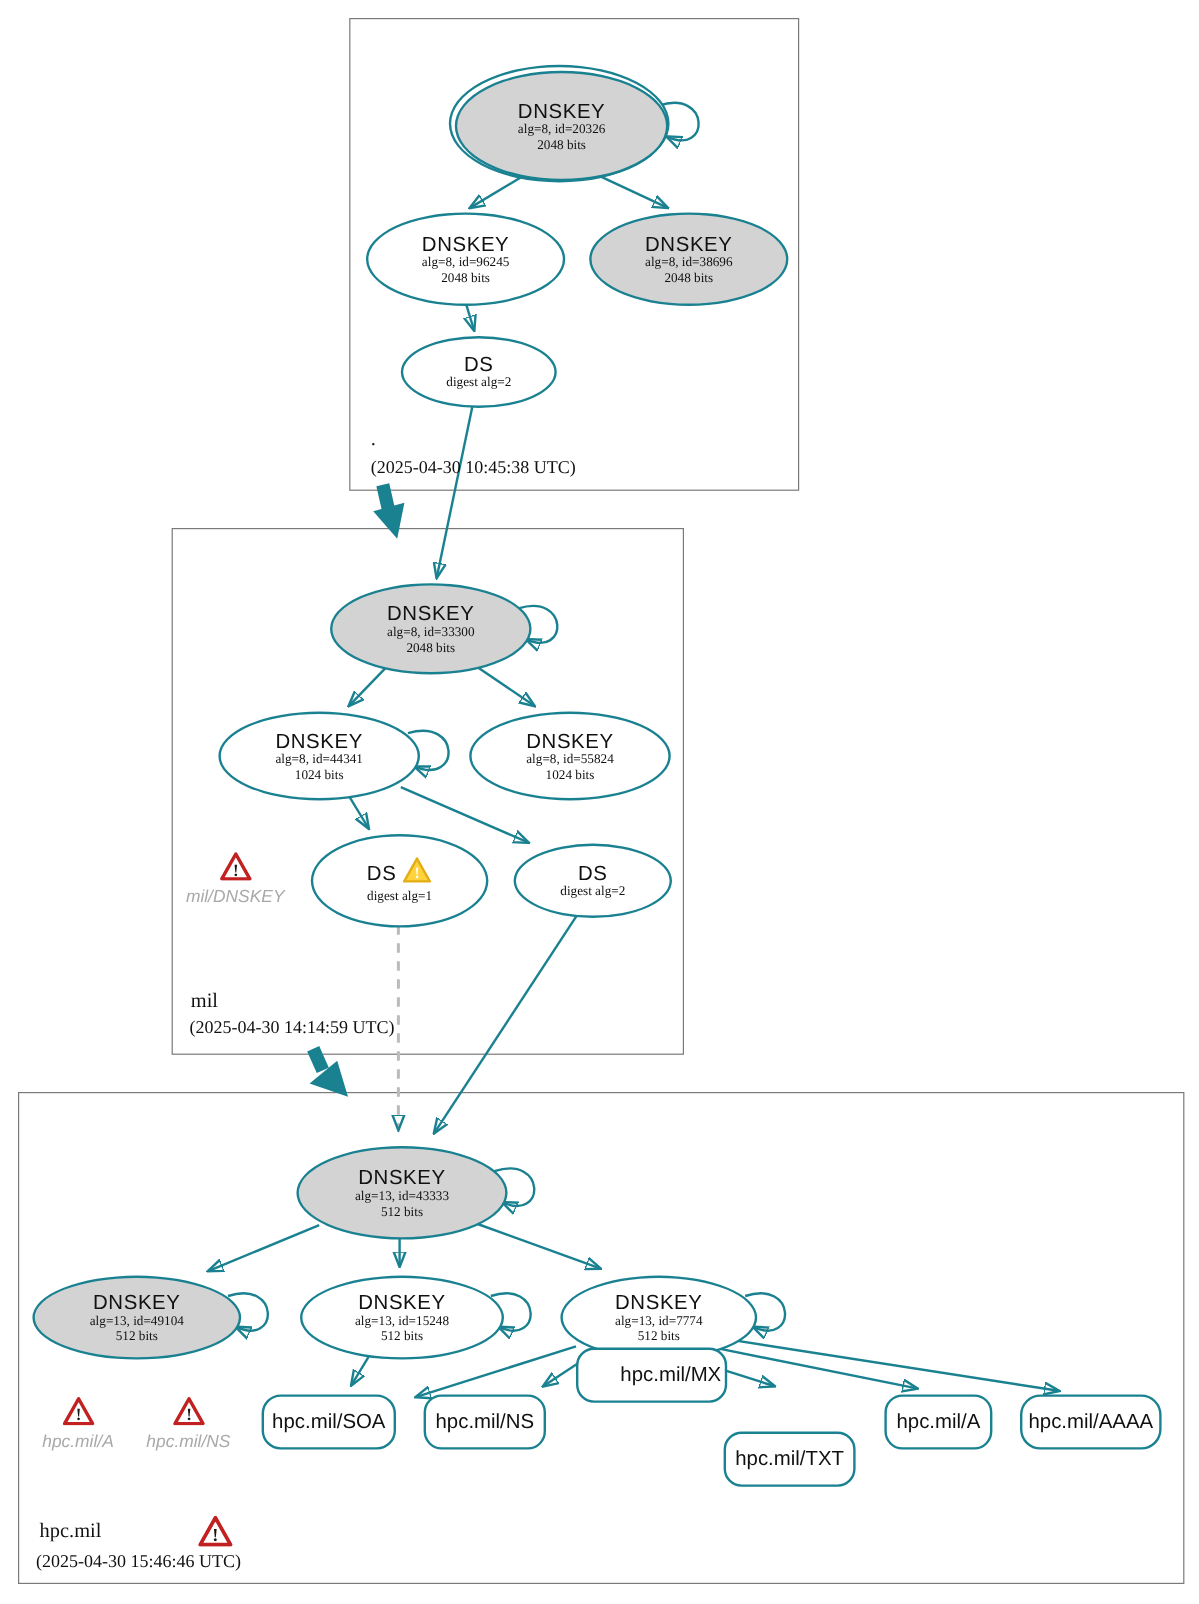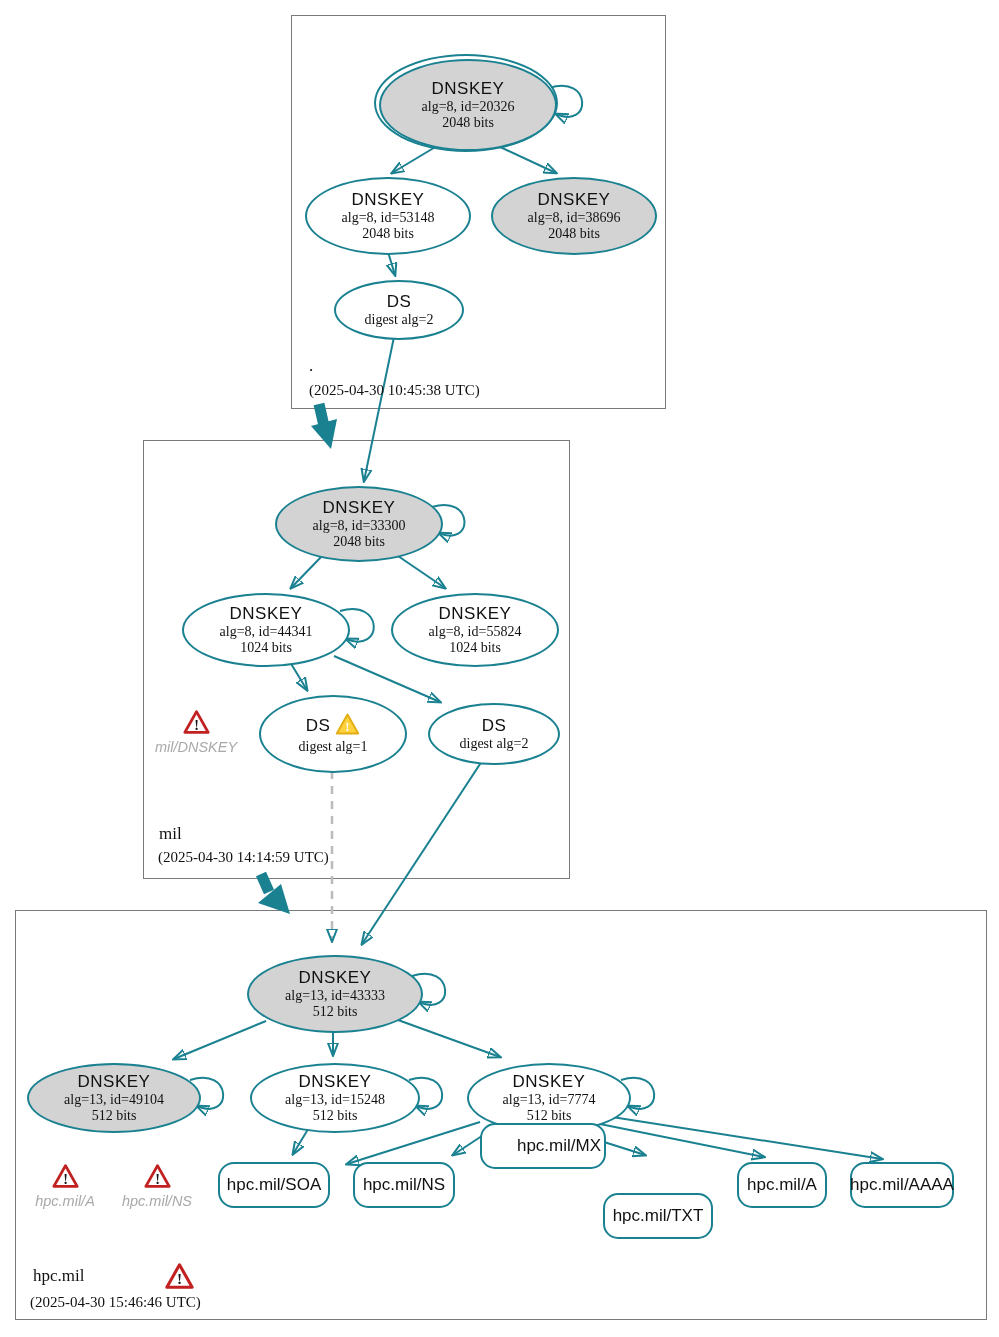--- a/index.html
+++ b/index.html
@@ -19,21 +19,21 @@
   .mk-teal path{fill:var(--secure);stroke:none;}
   .mk-gray path{fill:var(--insecure_dash);stroke:none;}
   .node{position:absolute;z-index:3;border:2px solid var(--secure);border-radius:50%;
         background:#fff;display:flex;flex-direction:column;align-items:center;
         justify-content:center;text-align:center;line-height:1.15;}
   .node.gray{background:var(--fill);}
   .dbl{position:absolute;z-index:3;border:2px solid var(--secure);border-radius:50%;
        background:#fff;padding:3px;box-sizing:border-box;}
   .dbl .node{position:relative;width:100%;height:100%;border-radius:50%;}
   .ntitle{font-family:"Liberation Sans",sans-serif;font-size:17px;letter-spacing:.5px;}
-  .ndetail{font-family:"Liberation Serif",serif;font-size:14px;}
+  .ndetail{font-family:"Liberation Serif",serif;font-size:11px;}
   .titlerow{display:flex;align-items:center;gap:5px;}
   .rrset{position:absolute;z-index:3;height:46px;box-sizing:border-box;border:2.5px solid var(--secure);
          border-radius:15px;background:#fff;display:flex;align-items:center;justify-content:center;
          font-family:"Liberation Sans",sans-serif;font-size:17px;}
   .zname{position:absolute;z-index:4;font-size:17px;}
   .zts{position:absolute;z-index:4;font-size:15px;text-align:right;}
   .erritem{position:absolute;z-index:4;display:flex;flex-direction:column;align-items:center;gap:1px;}
   .errlabel{font-family:"Liberation Sans",sans-serif;font-style:italic;font-size:14.5px;color:var(--muted_label);}
   .icon{display:inline-block;}
 </style>
@@ -94,21 +94,21 @@
   <div class="dbl" style="left:374px;top:54px;width:184px;height:98px;">
     <div class="node gray">
       <span class="ntitle">DNSKEY</span>
       <span class="ndetail">alg=8, id=20326</span>
       <span class="ndetail">2048 bits</span>
     </div>
   </div>
 
   <div class="node" style="left:305px;top:177px;width:162px;height:74px;">
     <span class="ntitle">DNSKEY</span>
-    <span class="ndetail">alg=8, id=53148</span>
+    <span class="ndetail">alg=8, id=96245</span>
     <span class="ndetail">2048 bits</span>
   </div>
 
   <div class="node gray" style="left:491px;top:177px;width:162px;height:74px;">
     <span class="ntitle">DNSKEY</span>
     <span class="ndetail">alg=8, id=38696</span>
     <span class="ndetail">2048 bits</span>
   </div>
 
   <div class="node" style="left:334px;top:280px;width:126px;height:56px;">
@@ -220,21 +220,21 @@
   </div>
   <div class="rrset" style="left:480px;top:1123px;width:126px;padding-left:32px;">
     <span>hpc.mil/MX</span>
   </div>
   <div class="rrset" style="left:603px;top:1162px;width:110px;margin-top:31px;">
     <span>hpc.mil/TXT</span>
   </div>
   <div class="rrset" style="left:737px;top:1162px;width:90px;">
     <span>hpc.mil/A</span>
   </div>
-  <div class="rrset" style="left:850px;top:1162px;width:104px;">
+  <div class="rrset" style="left:850px;top:1162px;width:118px;border-radius:17px;">
     <span>hpc.mil/AAAA</span>
   </div>
 
   <div class="zname" style="left:33px;top:1266px;">hpc.mil</div>
   <span class="icon" style="position:absolute;left:165px;top:1263px;z-index:4;">
     <svg width="29" height="26" viewBox="0 0 24 22">
         <path d="M12 1.5 L22.7 20.5 L1.3 20.5 Z" fill="#ffffff" stroke="#C22121" stroke-width="2.6" stroke-linejoin="round"></path>
         <text x="12" y="18" text-anchor="middle" font-family="Liberation Serif,serif" font-size="13" font-weight="bold" fill="#161616">!</text>
       </svg>
   </span>

